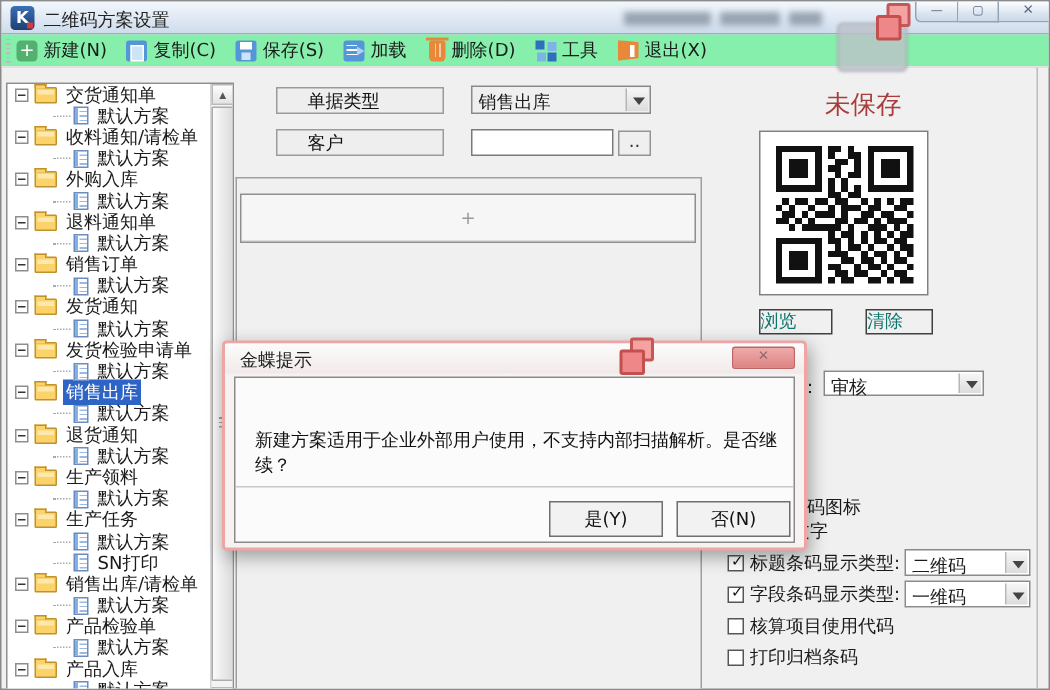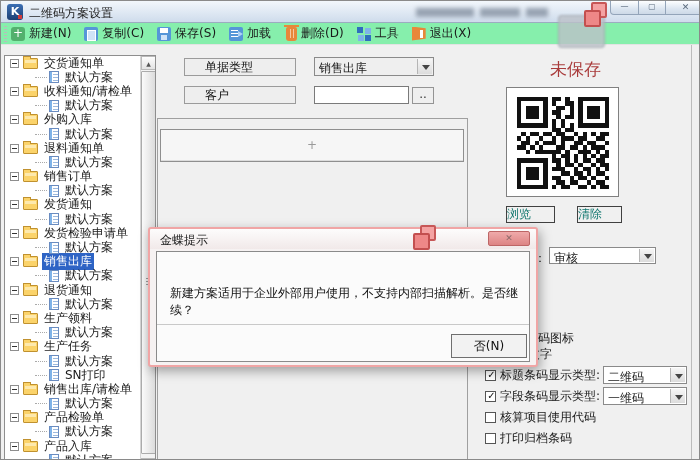--- a/index.html
+++ b/index.html
@@ -681,18 +681,19 @@
   <div class="right-divider"></div>
 
   <div class="dialog">
     <div class="dlg-titlebar">
       <span class="dlg-title">金蝶提示</span>
       <div class="dlg-close">✕</div>
     </div>
     <div class="dlg-body">
       <div class="dlg-message">新建方案适用于企业外部用户使用，不支持内部扫描解析。是否继续？</div>
       <div class="dlg-separator"></div>
+      <div class="dlg-btn yes">是(Y)</div>
       <div class="dlg-btn no">否(N)</div>
     </div>
   </div>
   <span class="float-icon at-dialog"></span>
 
 </div>
 
 </body></html>

